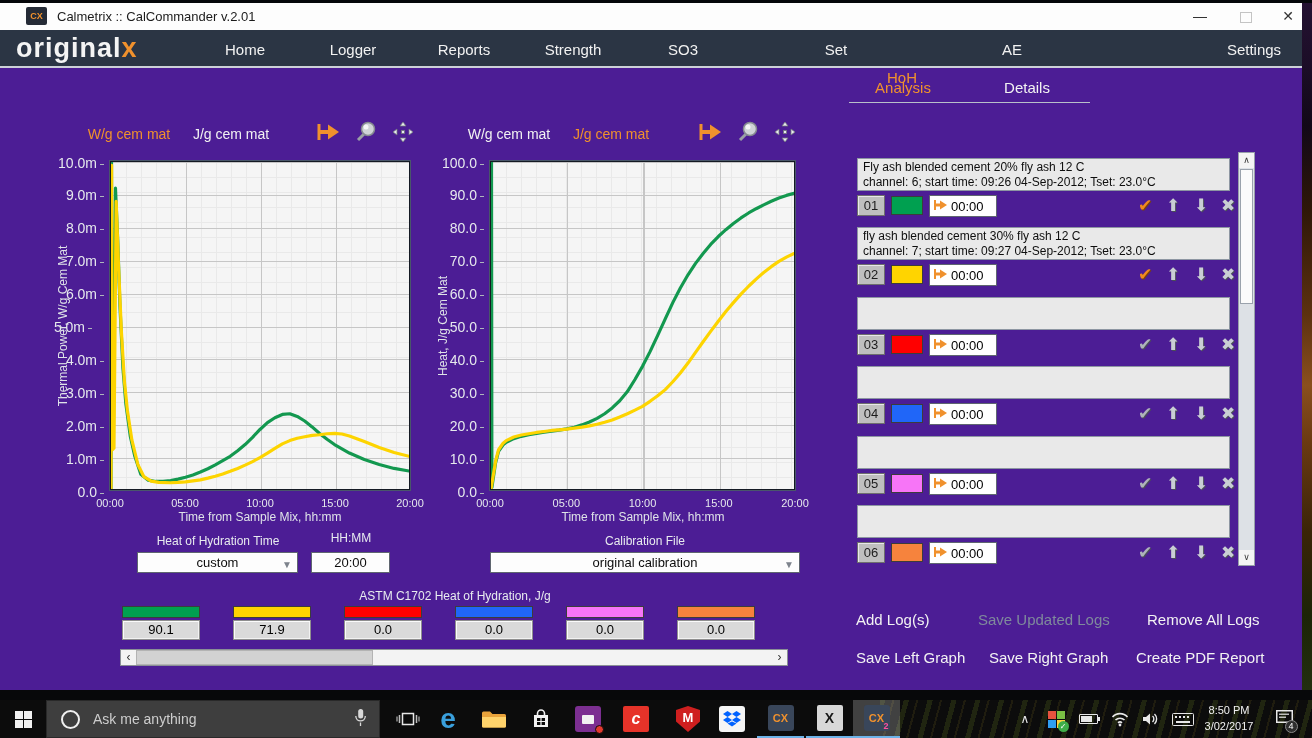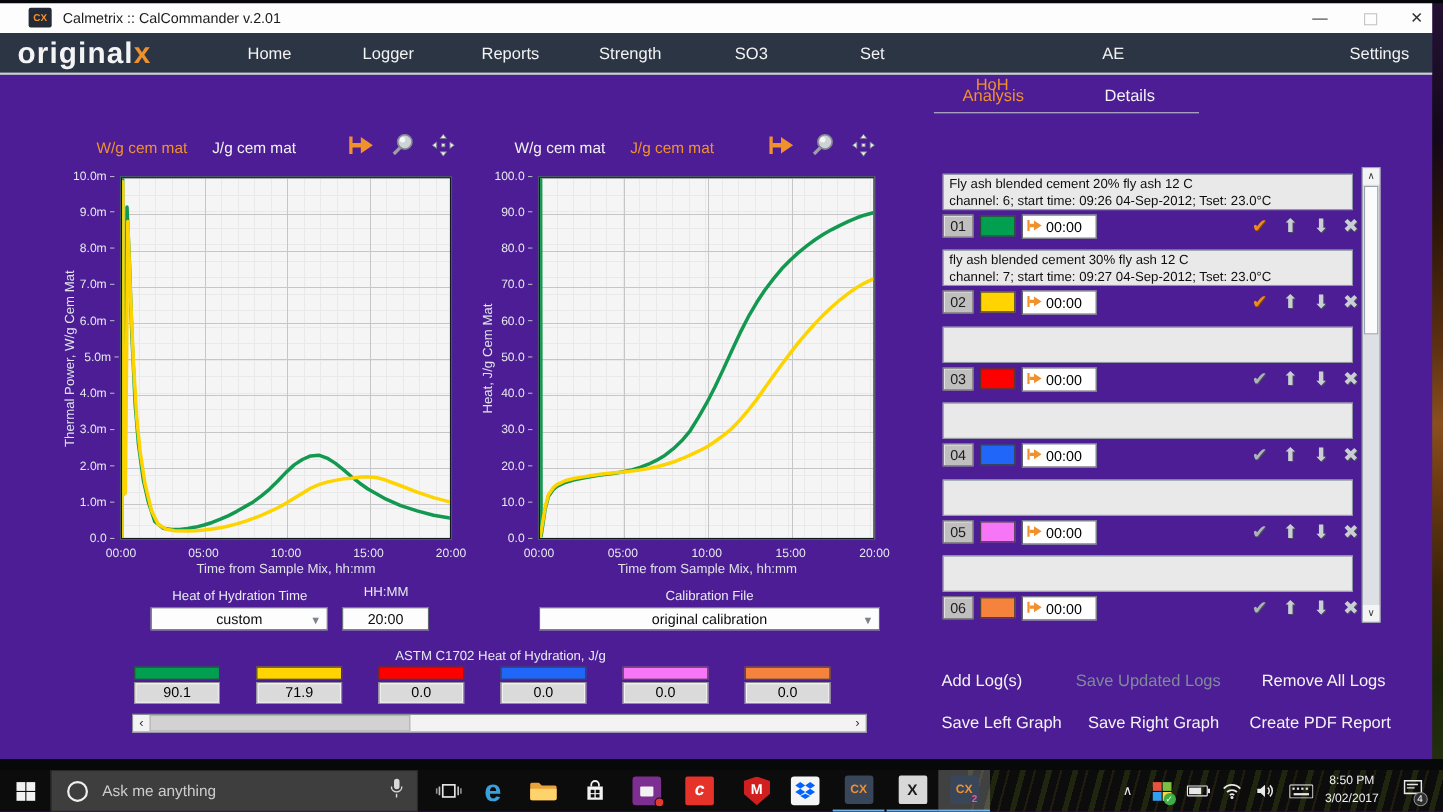--- a/index.html
+++ b/index.html
@@ -37,21 +37,21 @@
       repeating-linear-gradient(to right,#c6c6c6 0 1px,transparent 1px 75px),
       repeating-linear-gradient(to bottom,#c6c6c6 0 1px,transparent 1px 32.9px),
       repeating-linear-gradient(to right,#e9e9e9 0 1px,transparent 1px 15px),
       repeating-linear-gradient(to bottom,#e9e9e9 0 1px,transparent 1px 15px);}
   .plot-right{background-image:
       repeating-linear-gradient(to right,#c6c6c6 0 1px,transparent 1px 76.25px),
       repeating-linear-gradient(to bottom,#c6c6c6 0 1px,transparent 1px 32.9px),
       repeating-linear-gradient(to right,#e9e9e9 0 1px,transparent 1px 15px),
       repeating-linear-gradient(to bottom,#e9e9e9 0 1px,transparent 1px 15px);}
   .plot svg{position:absolute;left:0;top:0;width:100%;height:100%;}
-  .ytick{position:absolute;width:50px;text-align:right;font-size:11px;color:#e6e9ed;}
+  .ytick{position:absolute;width:50px;text-align:right;font-size:14px;color:#e6e9ed;}
   .ytick::after{content:"";display:inline-block;width:4px;height:1px;background:#aeb4bc;margin-left:3px;vertical-align:3px;}
   .xtick{position:absolute;font-size:11px;color:#e6e9ed;transform:translateX(-50%);}
   .axis-ylab{position:absolute;font-size:12px;color:#dfe3e8;white-space:nowrap;transform:translate(-50%,-50%) rotate(-90deg);}
   .axis-xlab{position:absolute;font-size:12px;color:#dfe3e8;white-space:nowrap;transform:translateX(-50%);}
 
   
   .ctl-label{position:absolute;font-size:12px;color:#e8ebef;transform:translateX(-50%);white-space:nowrap;}
   .dropdown{position:absolute;height:21px;background:#fdfdfd;border:1px solid #5f6670;font-size:13px;color:#0c0c0c;
     text-align:center;line-height:19px;box-shadow:inset 0 0 0 1px #fff;}
   .dd-arrow{position:absolute;right:5px;top:2px;font-size:10px;color:#7d838c;}
@@ -148,21 +148,21 @@
   </div>
 
   <div class="navbar">
     <div class="logo"><span>original</span><span class="logo-x">x</span></div>
     <div id="nav-items">
         <span class="nav-item" style="left:245px;">Home</span>
         <span class="nav-item" style="left:353px;">Logger</span>
         <span class="nav-item" style="left:464px;">Reports</span>
         <span class="nav-item" style="left:573px;">Strength</span>
         <span class="nav-item" style="left:683px;">SO3</span>
-        <span class="nav-item" style="left:793px;">Set</span>
+        <span class="nav-item" style="left:836px;">Set</span>
         <span class="nav-item active" style="left:902px;">HoH</span>
         <span class="nav-item" style="left:1012px;">AE</span>
         <span class="nav-item" style="left:1254px;">Settings</span>
       </div>
   </div>
   <div id="subtabs">
       <span class="subtab active" style="left:903px;">Analysis</span>
       <span class="subtab" style="left:1027px;">Details</span>
     </div>
   <div class="subtab-underline"></div>
@@ -191,21 +191,21 @@
             <path d="M2 11 L6 8 V14 Z"></path>
             <path d="M22 11 L18 8 V14 Z"></path>
             <rect x="10.5" y="9.5" width="3" height="3"></rect>
           </g>
         </svg></span>
       <span class="ytick" style="left:54px;top:154.5px;">10.0m</span>
       <span class="ytick" style="left:54px;top:187.4px;">9.0m</span>
       <span class="ytick" style="left:54px;top:220.3px;">8.0m</span>
       <span class="ytick" style="left:54px;top:253.2px;">7.0m</span>
       <span class="ytick" style="left:54px;top:286.1px;">6.0m</span>
-      <span class="ytick" style="left:58px;top:319.0px;">5.0m</span>
+      <span class="ytick" style="left:42px;top:319.0px;">5.0m</span>
       <span class="ytick" style="left:54px;top:351.9px;">4.0m</span>
       <span class="ytick" style="left:54px;top:384.8px;">3.0m</span>
       <span class="ytick" style="left:54px;top:417.7px;">2.0m</span>
       <span class="ytick" style="left:54px;top:450.6px;">1.0m</span>
       <span class="ytick" style="left:54px;top:483.5px;">0.0</span>
       <span class="xtick" style="left:110.0px;top:497px;">00:00</span>
       <span class="xtick" style="left:185.0px;top:497px;">05:00</span>
       <span class="xtick" style="left:260.0px;top:497px;">10:00</span>
       <span class="xtick" style="left:335.0px;top:497px;">15:00</span>
       <span class="xtick" style="left:410.0px;top:497px;">20:00</span>

